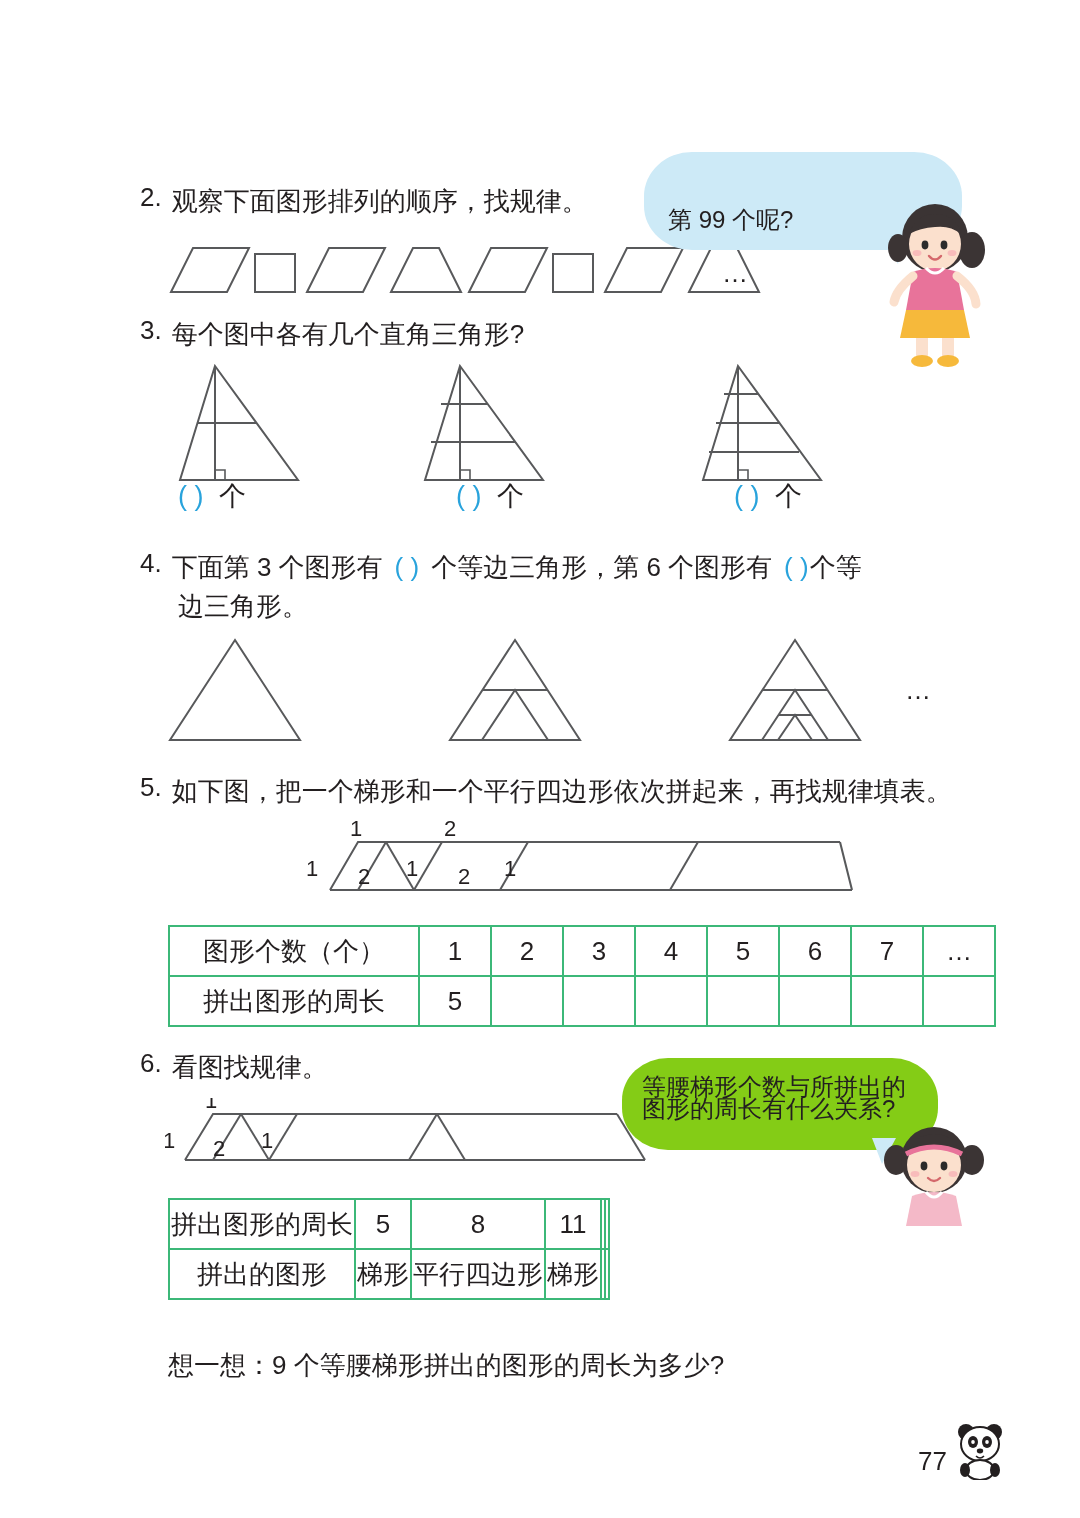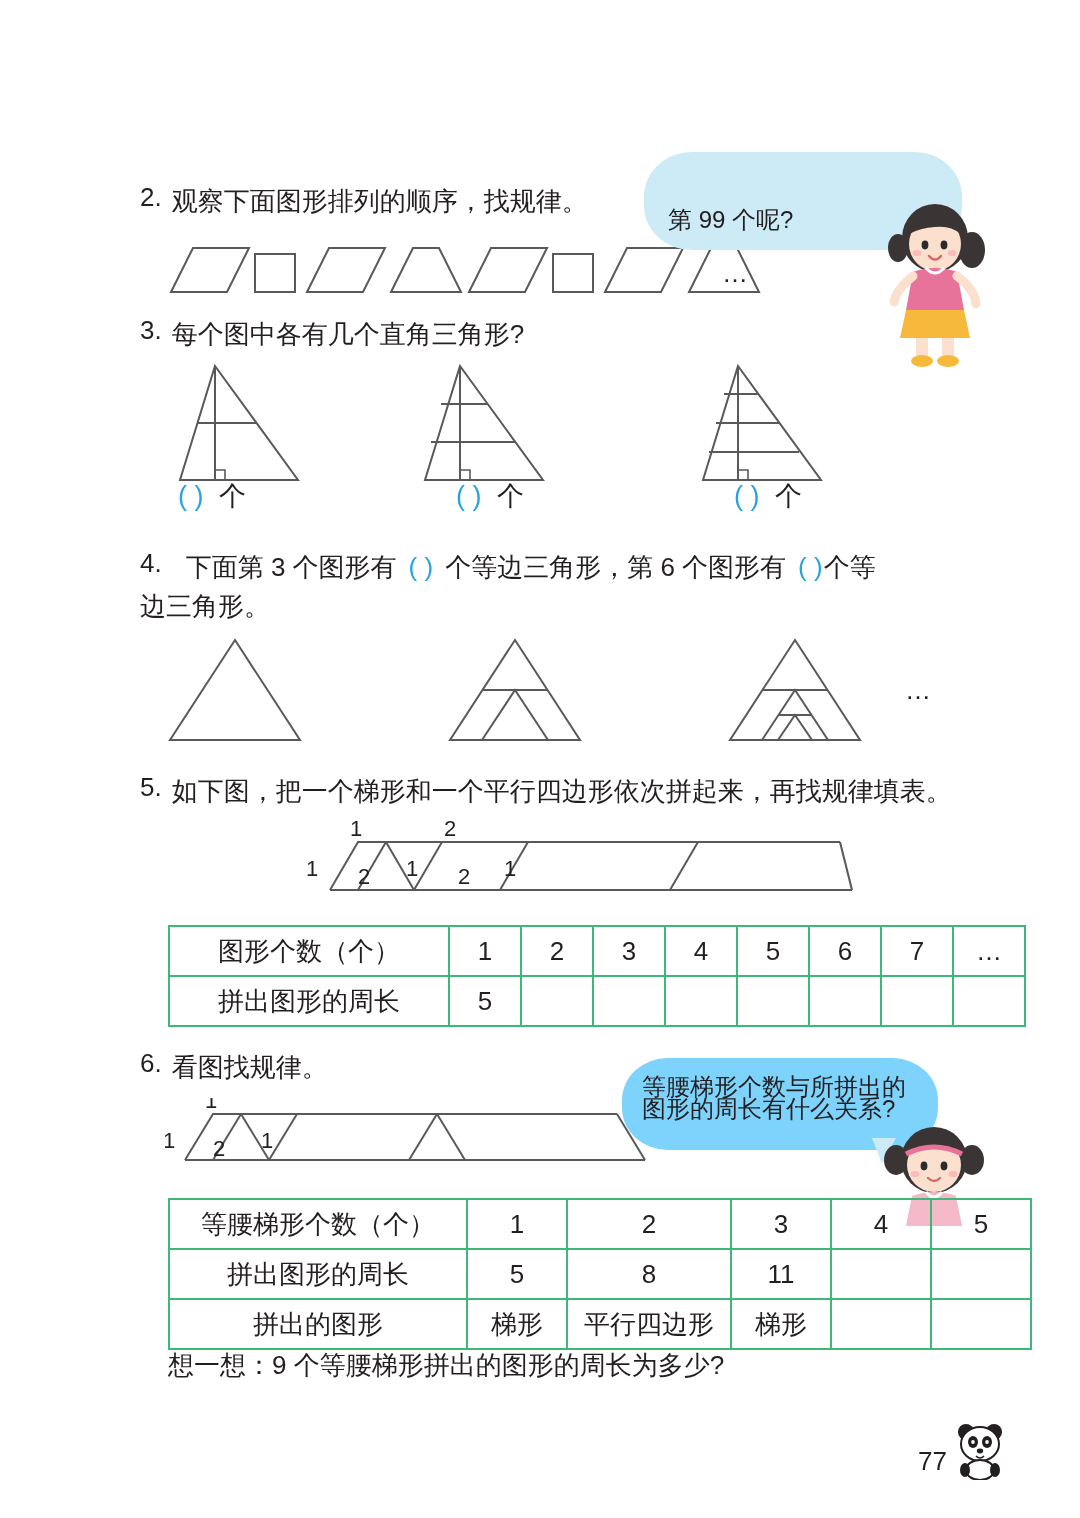--- a/index.html
+++ b/index.html
@@ -150,21 +150,21 @@
     font-size: 26px;
   }
   table.grid td {
     border: 2px solid #3cb878;
     text-align: center;
     color: #231f20;
     height: 46px;
   }
   table.grid td.label {
     text-align: center;
-    padding: 0 16px;
+    padding: 0 1px;
     white-space: nowrap;
   }
   #q5-table {
     position: absolute;
     left: 168px;
     top: 925px;
   }
   
   #q6 {
     position: absolute;
@@ -177,21 +177,21 @@
     top: 1098px;
     width: 490px;
     height: 80px;
   }
   #bubble2 {
     position: absolute;
     left: 622px;
     top: 1058px;
     width: 316px;
     height: 92px;
-    background: #7dd3fc;
+    background: #84cc16;
     border-radius: 46px / 42px;
   }
   #bubble2 .btxt {
     position: absolute;
     left: 20px;
     top: 12px;
     font-size: 24px;
     line-height: 1.45;
     color: #231f20;
     white-space: nowrap;
@@ -350,27 +350,27 @@
     <span style="margin-left:8px">个</span>
   </div>
   <div class="ansline" style="left:734px; top:478px;">
     <span class="blue">(        )</span>
     <span style="margin-left:8px">个</span>
   </div>
 
   <div id="q4">
     <div class="row">
       <span class="qnum">4.</span>
-      <span class="qtext" style="margin-left:24px">下面第 3 个图形有</span>
+      <span class="qtext" style="margin-left:10px">下面第 3 个图形有</span>
       <span class="qtext blue" style="margin-left:12px">(      )</span>
       <span class="qtext" style="margin-left:12px">个等边三角形，第 6 个图形有</span>
       <span class="qtext blue" style="margin-left:12px">( )</span>
       <span class="qtext" style="margin-left:1px">个等</span>
     </div>
-    <div class="qtext" style="">边三角形。</div>
+    <div class="qtext" style="margin-left:38px">边三角形。</div>
   </div>
 
   <div id="q4-figs">
     <svg width="800" height="120" viewBox="0 0 800 120" fill="none" stroke="#58595b" stroke-width="2">
 
       <polygon points="75,10 140,110 10,110"></polygon>
 
       <polygon points="355,10 420,110 290,110"></polygon>
       <polygon points="355,60 388,110 322,110"></polygon>
       <line x1="322" y1="60" x2="388" y2="60"></line>
@@ -488,28 +488,20 @@
       <ellipse cx="33" cy="54" rx="4.5" ry="3" fill="#f7b3b7" opacity="0.8"></ellipse>
       <ellipse cx="71" cy="54" rx="4.5" ry="3" fill="#f7b3b7" opacity="0.8"></ellipse>
 
       <path d="M30 76 Q52 68 74 76 L80 106 L24 106 Z" fill="#f4b9c8"></path>
       <path d="M44 72 Q52 82 60 72" stroke="#ffffff" stroke-width="3" fill="none"></path>
     </svg>
   </div>
 
   <table class="grid" id="q6-table">
     <tbody>
-        <tr>
-      <td class="label" style="width:264px">等腰梯形个数（个）</td>
-      <td style="width:96px">1</td>
-      <td style="width:160px">2</td>
-      <td style="width:96px">3</td>
-      <td style="width:96px">4</td>
-      <td style="width:96px">5</td>
-    </tr>
     <tr>
       <td class="label">拼出图形的周长</td>
       <td>5</td>
       <td>8</td>
       <td>11</td>
       <td></td>
       <td></td>
     </tr>
     <tr>
       <td class="label">拼出的图形</td>

